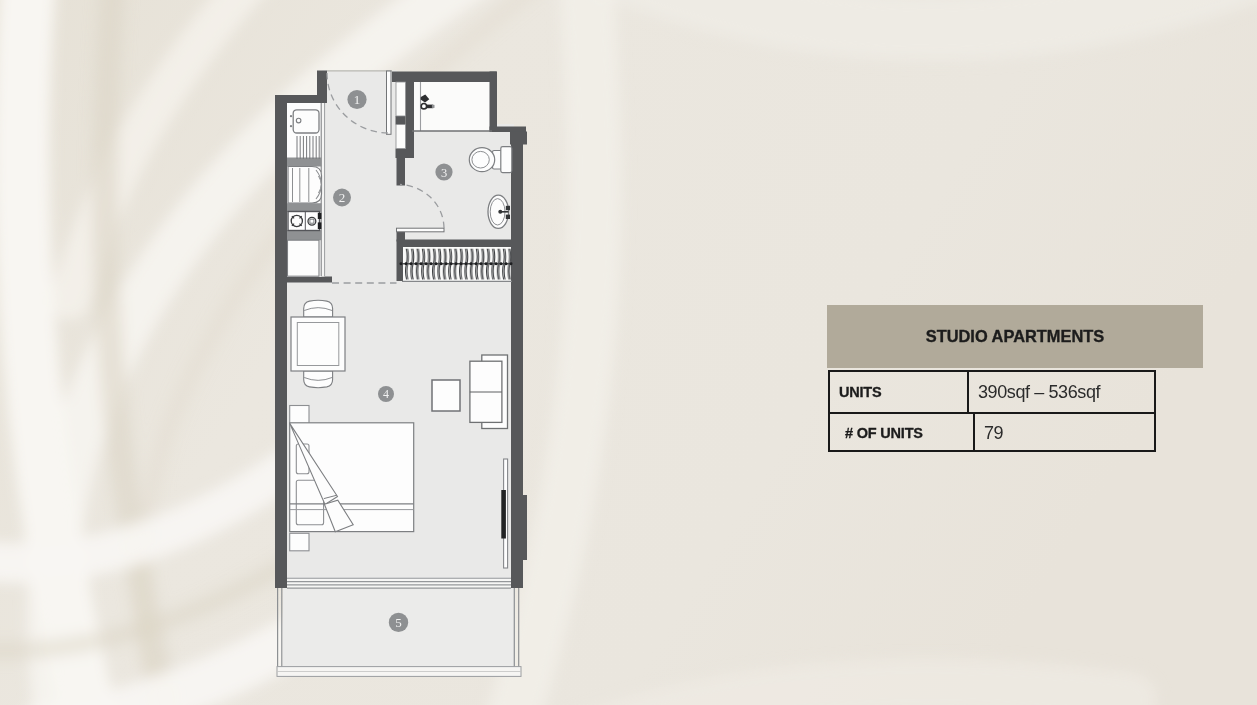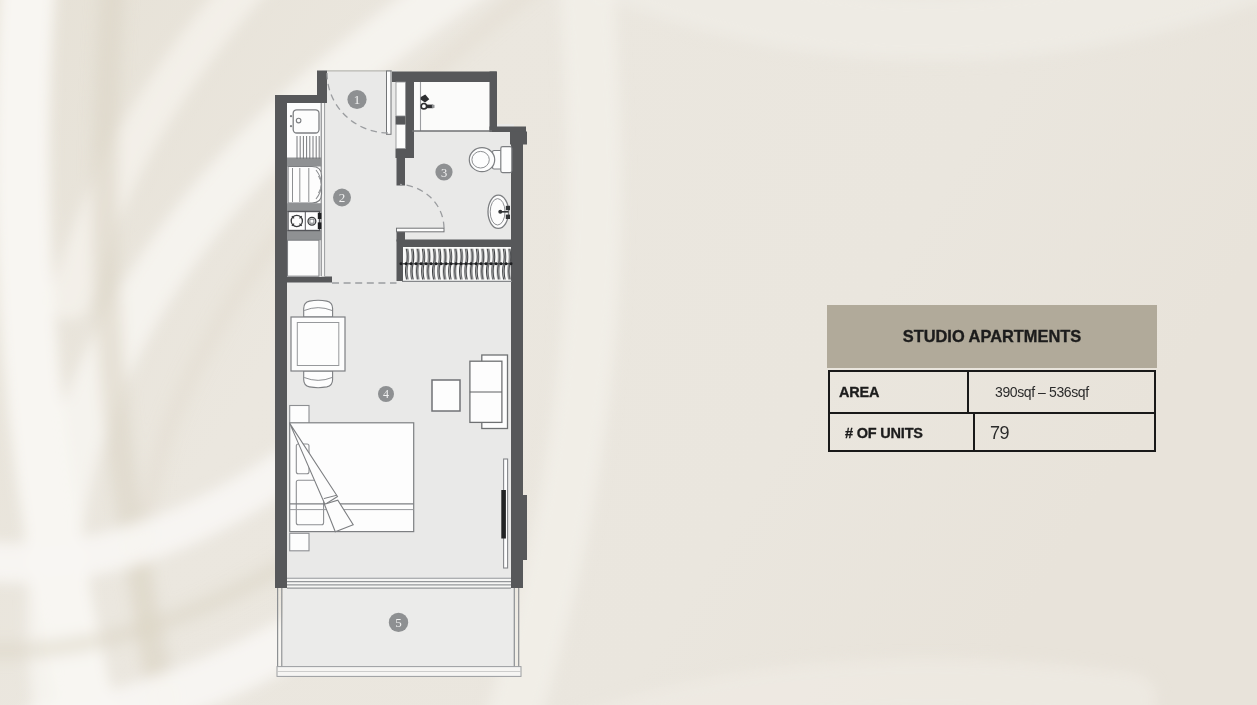--- a/index.html
+++ b/index.html
@@ -269,29 +269,29 @@
   <circle cx="444" cy="172" r="8.6" fill="#8e9092"></circle>
   <text x="444" y="176.5" font-family="Liberation Serif, serif" font-size="12.5" fill="#f2f2f2" text-anchor="middle">3</text>
 
   <circle cx="386" cy="394" r="8" fill="#8e9092"></circle>
   <text x="386" y="398.3" font-family="Liberation Serif, serif" font-size="12" fill="#f2f2f2" text-anchor="middle">4</text>
 
   <circle cx="398.5" cy="622.4" r="9.7" fill="#8e9092"></circle>
   <text x="398.5" y="627.3" font-family="Liberation Serif, serif" font-size="13" fill="#f2f2f2" text-anchor="middle">5</text>
 </svg>
 
-<div class="tbl" style="left:827px;top:305px;width:330px;height:63px;background:#b1aa9a;
+<div class="tbl" style="left:827px;top:305px;width:376px;height:63px;background:#b1aa9a;
   display:flex;align-items:center;justify-content:center;">
   <span style="font-weight:bold;font-size:16.4px;letter-spacing:0px;-webkit-text-stroke:0.35px #1c1c1c;">STUDIO APARTMENTS</span>
 </div>
 
 <div class="tbl" style="left:828px;top:370px;width:328px;height:82px;border:2px solid #191919;box-sizing:border-box;">
 
   <div style="display:flex;height:40px;border-bottom:2px solid #191919;">
-    <div style="width:128px;border-right:2px solid #191919;display:flex;align-items:center;padding-left:9px;font-weight:bold;font-size:14.5px;letter-spacing:-0.2px;-webkit-text-stroke:0.3px #1c1c1c;">AREA</div>
-    <div style="flex:1;display:flex;align-items:center;padding-left:26px;font-size:14px;letter-spacing:-0.4px;color:#2b2b2b;">390sqf – 536sqf</div>
+    <div style="width:128px;border-right:2px solid #191919;display:flex;align-items:center;padding-left:9px;font-weight:bold;font-size:14.5px;letter-spacing:-0.2px;-webkit-text-stroke:0.3px #1c1c1c;">UNITS</div>
+    <div style="flex:1;display:flex;align-items:center;padding-left:9px;font-size:18px;letter-spacing:-0.4px;color:#2b2b2b;">390sqf – 536sqf</div>
   </div>
 
   <div style="display:flex;height:38px;">
     <div style="width:128px;border-right:2px solid #191919;display:flex;align-items:center;padding-left:15px;font-weight:bold;font-size:14.5px;letter-spacing:-0.2px;-webkit-text-stroke:0.3px #1c1c1c;"># OF UNITS</div>
-    <div style="flex:1;display:flex;align-items:center;padding-left:15px;font-size:18px;letter-spacing:-0.4px;color:#2b2b2b;">79</div>
+    <div style="flex:1;display:flex;align-items:center;padding-left:9px;font-size:18px;letter-spacing:-0.4px;color:#2b2b2b;">79</div>
   </div>
 </div>
 
 </body></html>

